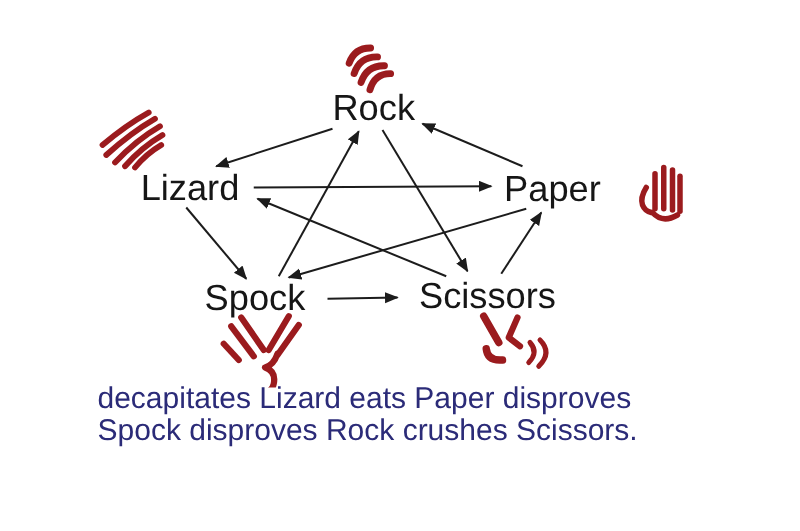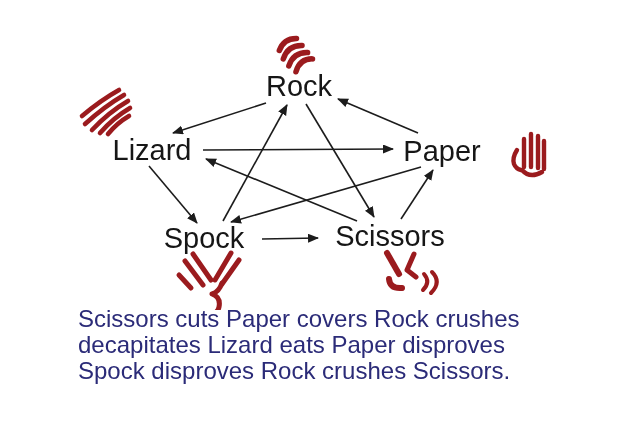--- a/index.html
+++ b/index.html
@@ -96,18 +96,17 @@
     <g class="hand" transform="translate(404,271)" stroke-width="5" stroke="#9b1b1e">
       <path d="M -17,-18 L -5,3" stroke-width="6"></path>
       <path d="M 10,-17 L 3,-1 L 12,6"></path>
       <path d="M -15,8 q 1,10 13,9" stroke-width="6"></path>
       <path d="M 20,3 q 7,8 -1,16" stroke-width="4"></path>
       <path d="M 28,1 q 10,10 -1,21" stroke-width="4"></path>
     </g>
   </svg>
 
   <div class="caption" style="color: rgb(43, 43, 120);">
-    <div>Scissors cuts Paper covers Rock crushes</div>
     <div>decapitates Lizard eats Paper disproves</div>
     <div>Spock disproves Rock crushes Scissors.</div>
   </div>
 
 </div>
 
 </body></html>

